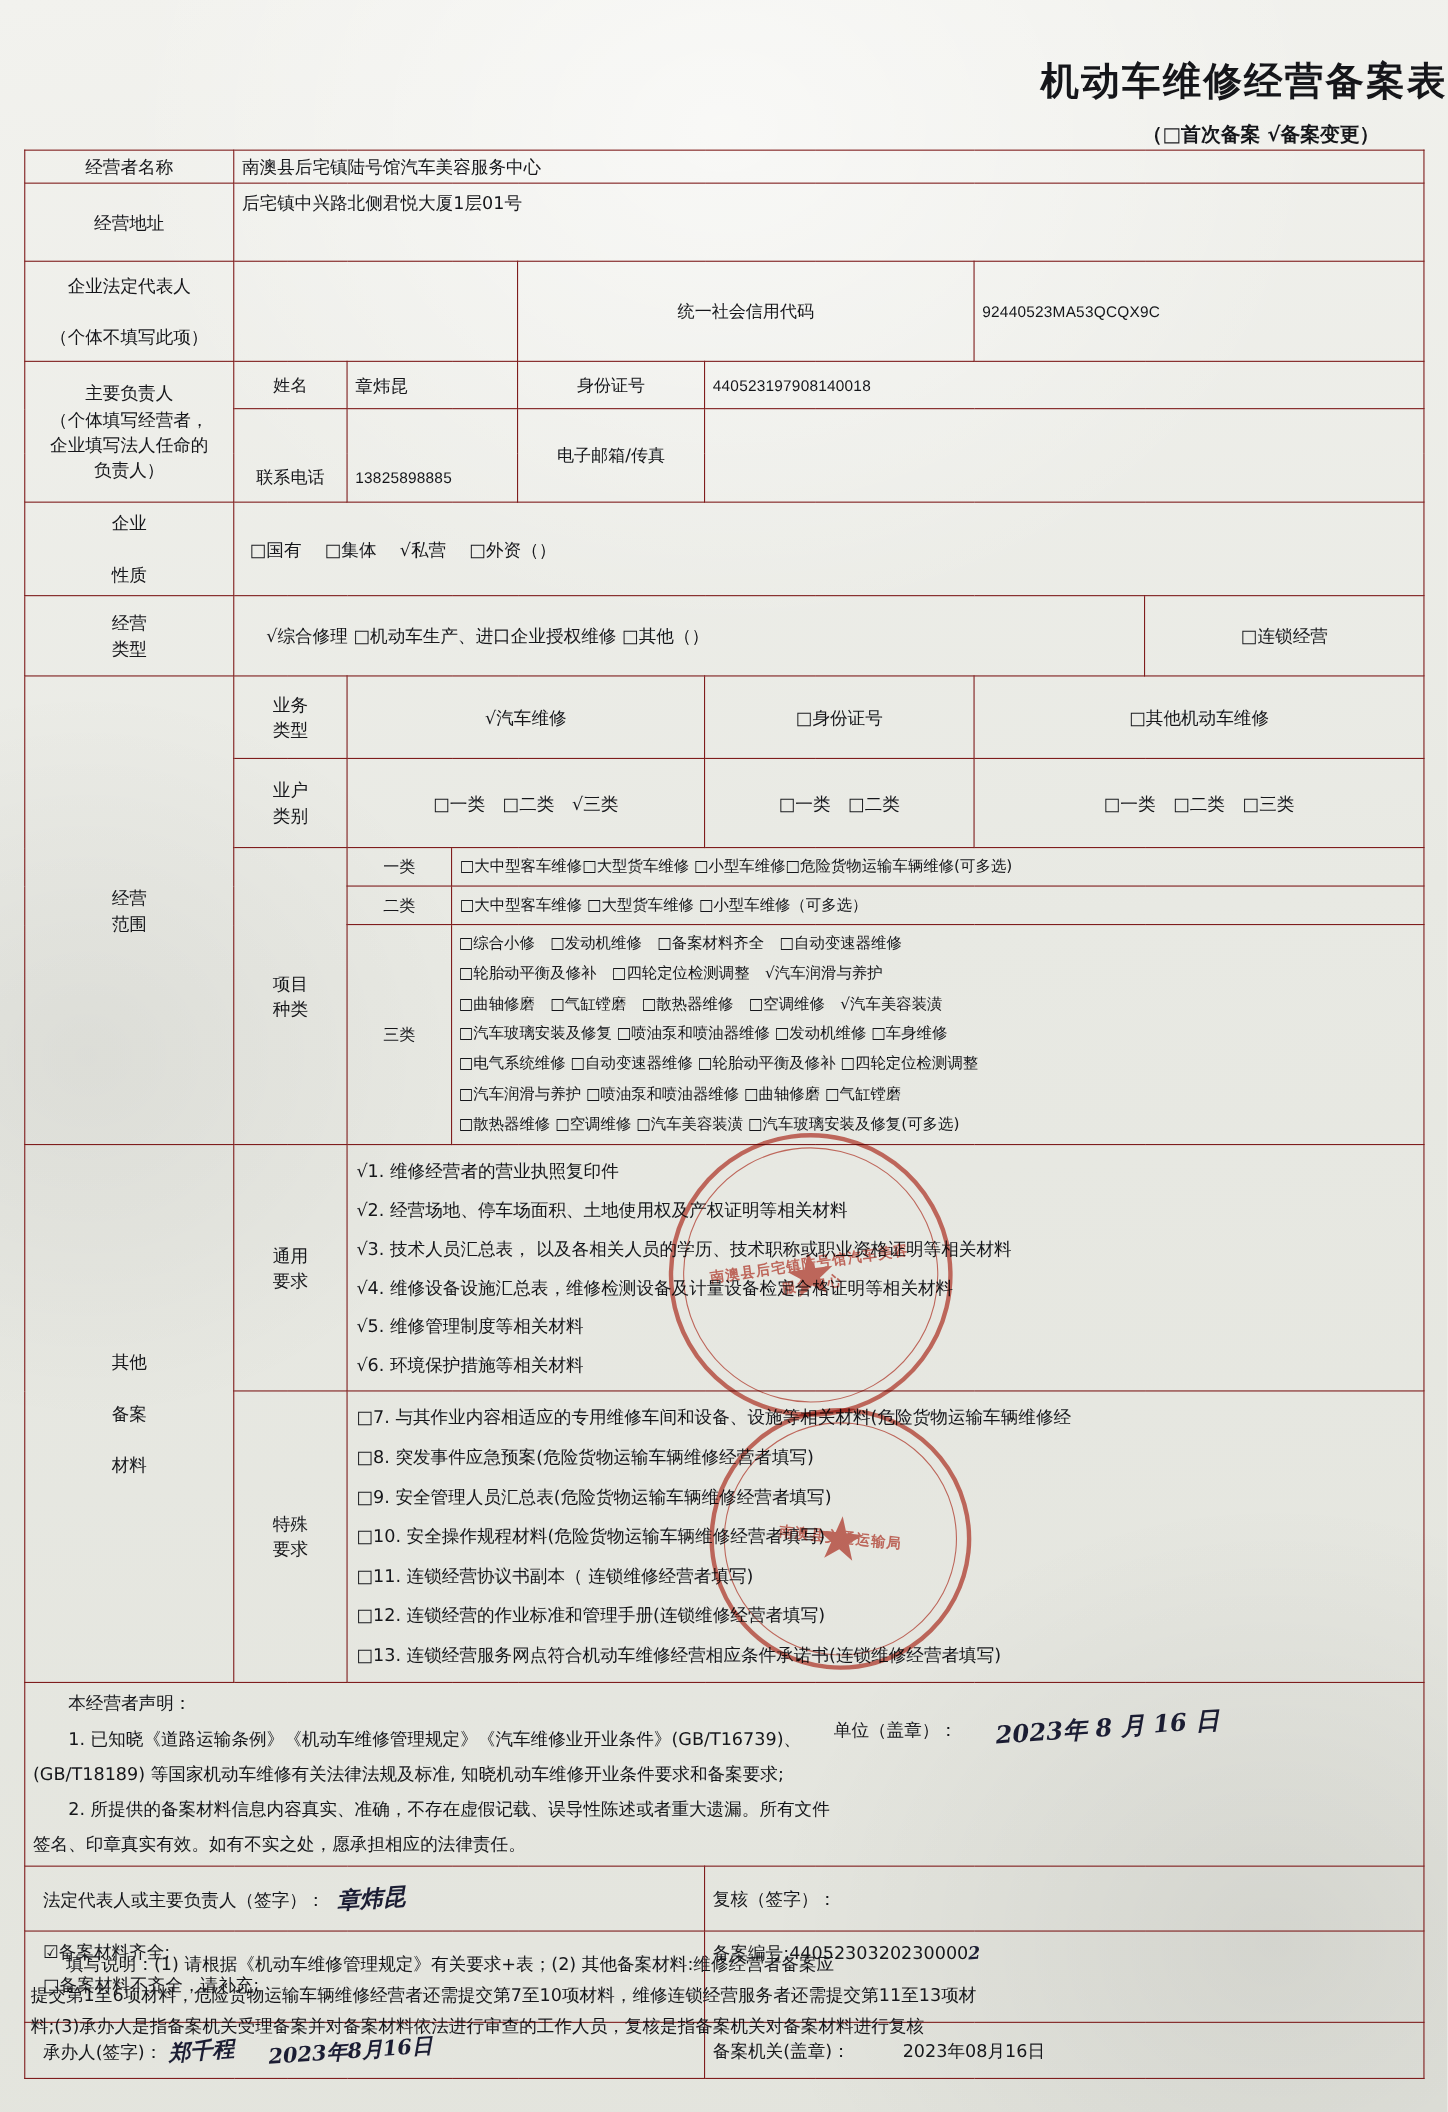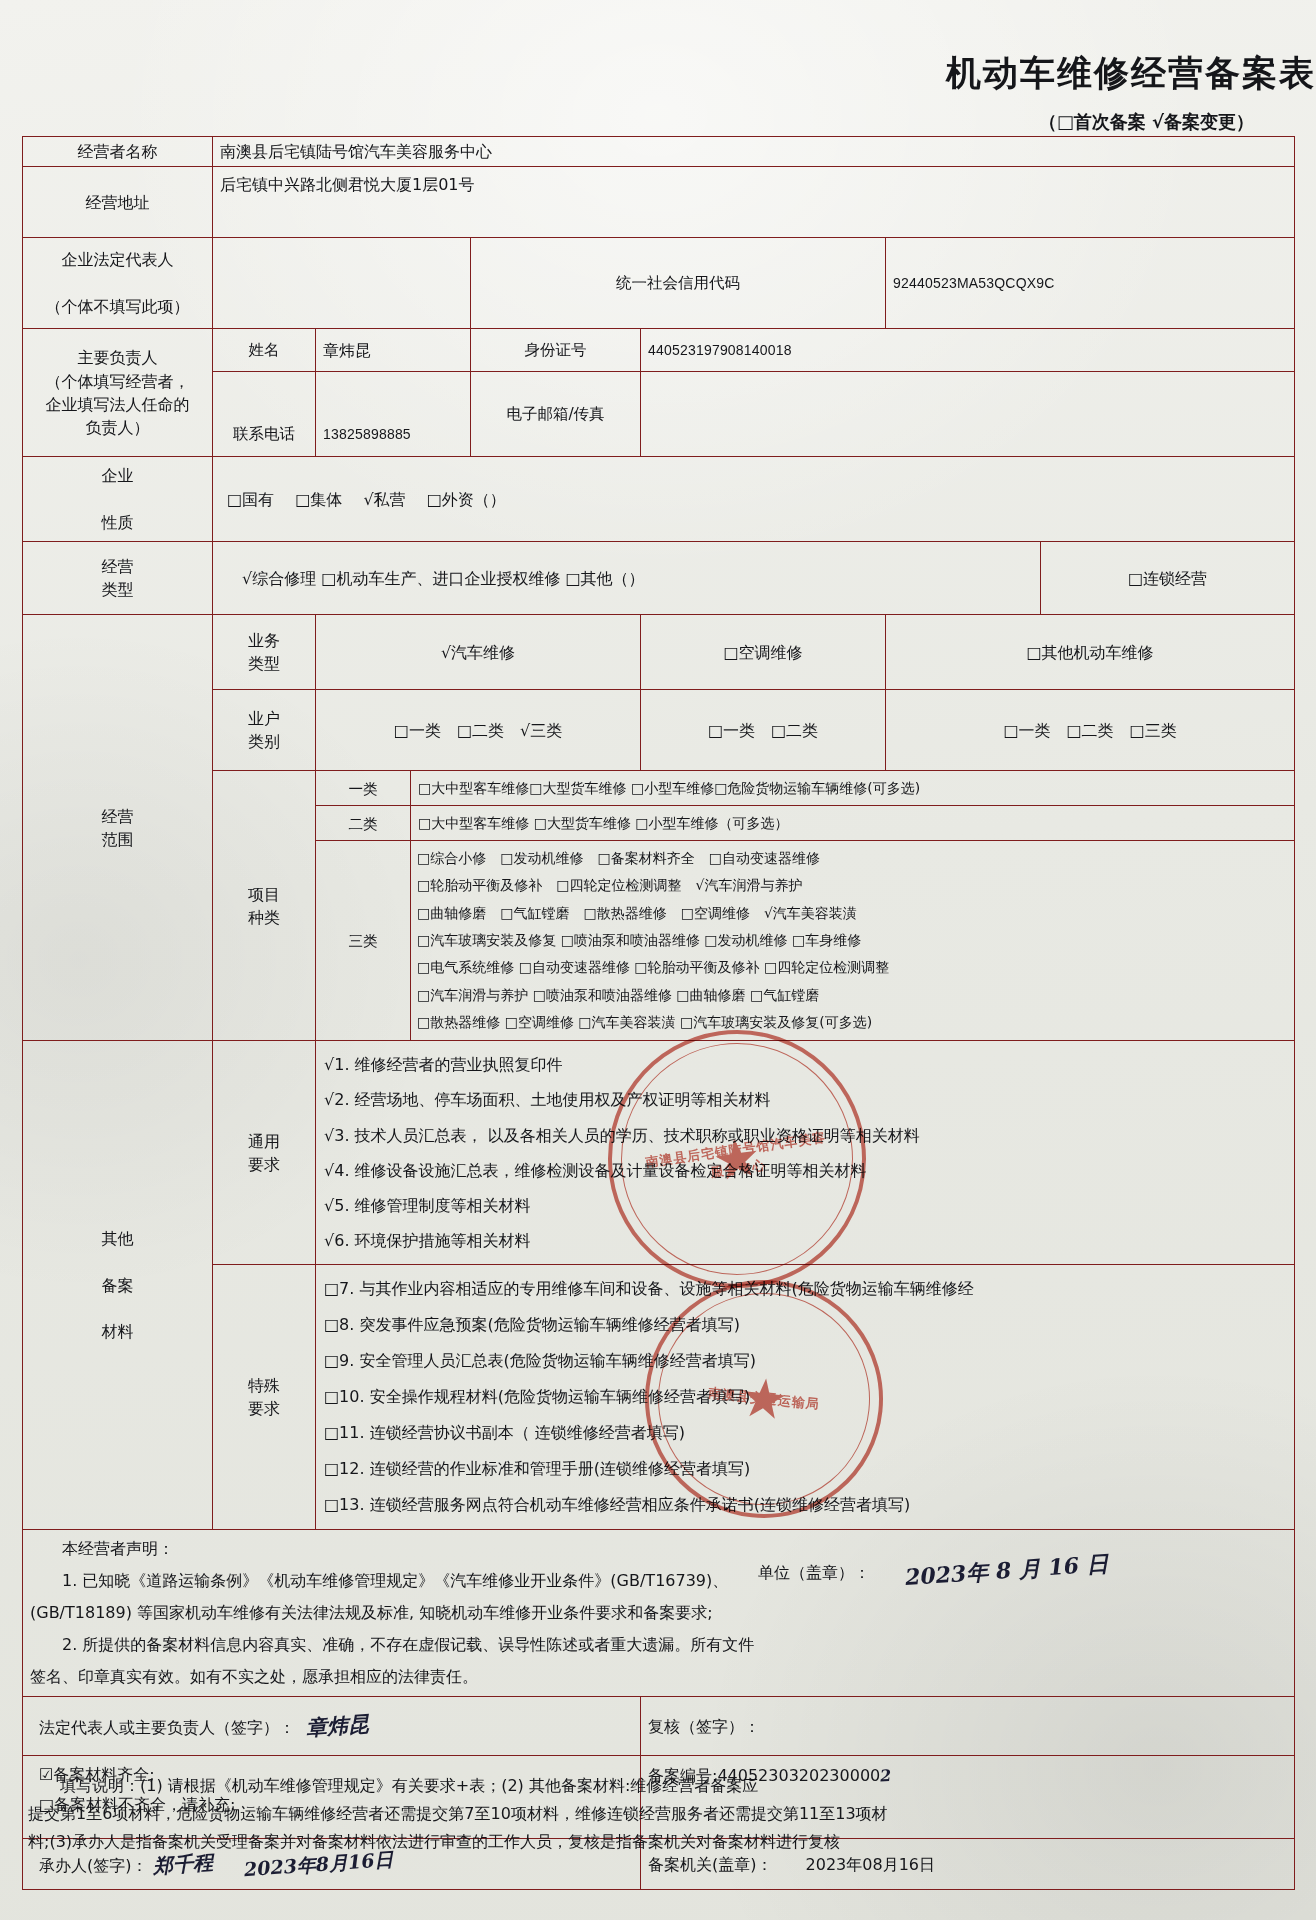--- a/index.html
+++ b/index.html
@@ -190,21 +190,21 @@
     <tr>
       <td class="lbl" rowspan="5" style="vertical-align:middle">
         <span>经营</span><br>
         <span>范围</span>
       </td>
       <td class="lbl" colspan="2" style="height:68px">
         <span>业务</span><br>
         <span>类型</span>
       </td>
       <td class="ctr val" colspan="3">√汽车维修</td>
-      <td class="ctr val" colspan="2">□空调维修</td>
+      <td class="ctr val" colspan="2">□身份证号</td>
       <td class="ctr val" colspan="2">□其他机动车维修</td>
     </tr>
 
     <tr>
       <td class="lbl" colspan="2" style="height:74px">
         <span>业户</span><br>
         <span>类别</span>
       </td>
       <td class="ctr val" colspan="3">□一类　□二类　√三类</td>
       <td class="ctr val" colspan="2">□一类　□二类</td>
@@ -304,21 +304,21 @@
     </tr>
 
     <tr>
       <td colspan="6" style="height:44px;padding-left:16px" class="val">
         <span>承办人(签字)：</span>
         <span class="handw" style="font-size:20px">郑千程</span>
         <span class="handw" style="font-size:19px;margin-left:26px">2023年8月16日</span>
       </td>
       <td colspan="4" class="val">
         <span>备案机关(盖章)：</span>
-        <span style="margin-left:28px">2023年08月16日</span>
+        <span style="margin-left:43px">2023年08月16日</span>
       </td>
     </tr>
   </tbody>
     </table>
 
   <div style="position:absolute;left:758px;top:1563px;font-size:16px">单位（盖章）：</div>
   <div class="handw" style="position:absolute;left:905px;top:1556px;font-size:22px">2023年 8 月 16 日</div>
 
   <div class="footer">
     <div style="text-indent:2em">填写说明：(1) 请根据《机动车维修管理规定》有关要求+表；(2) 其他备案材料:维修经营者备案应</div>

